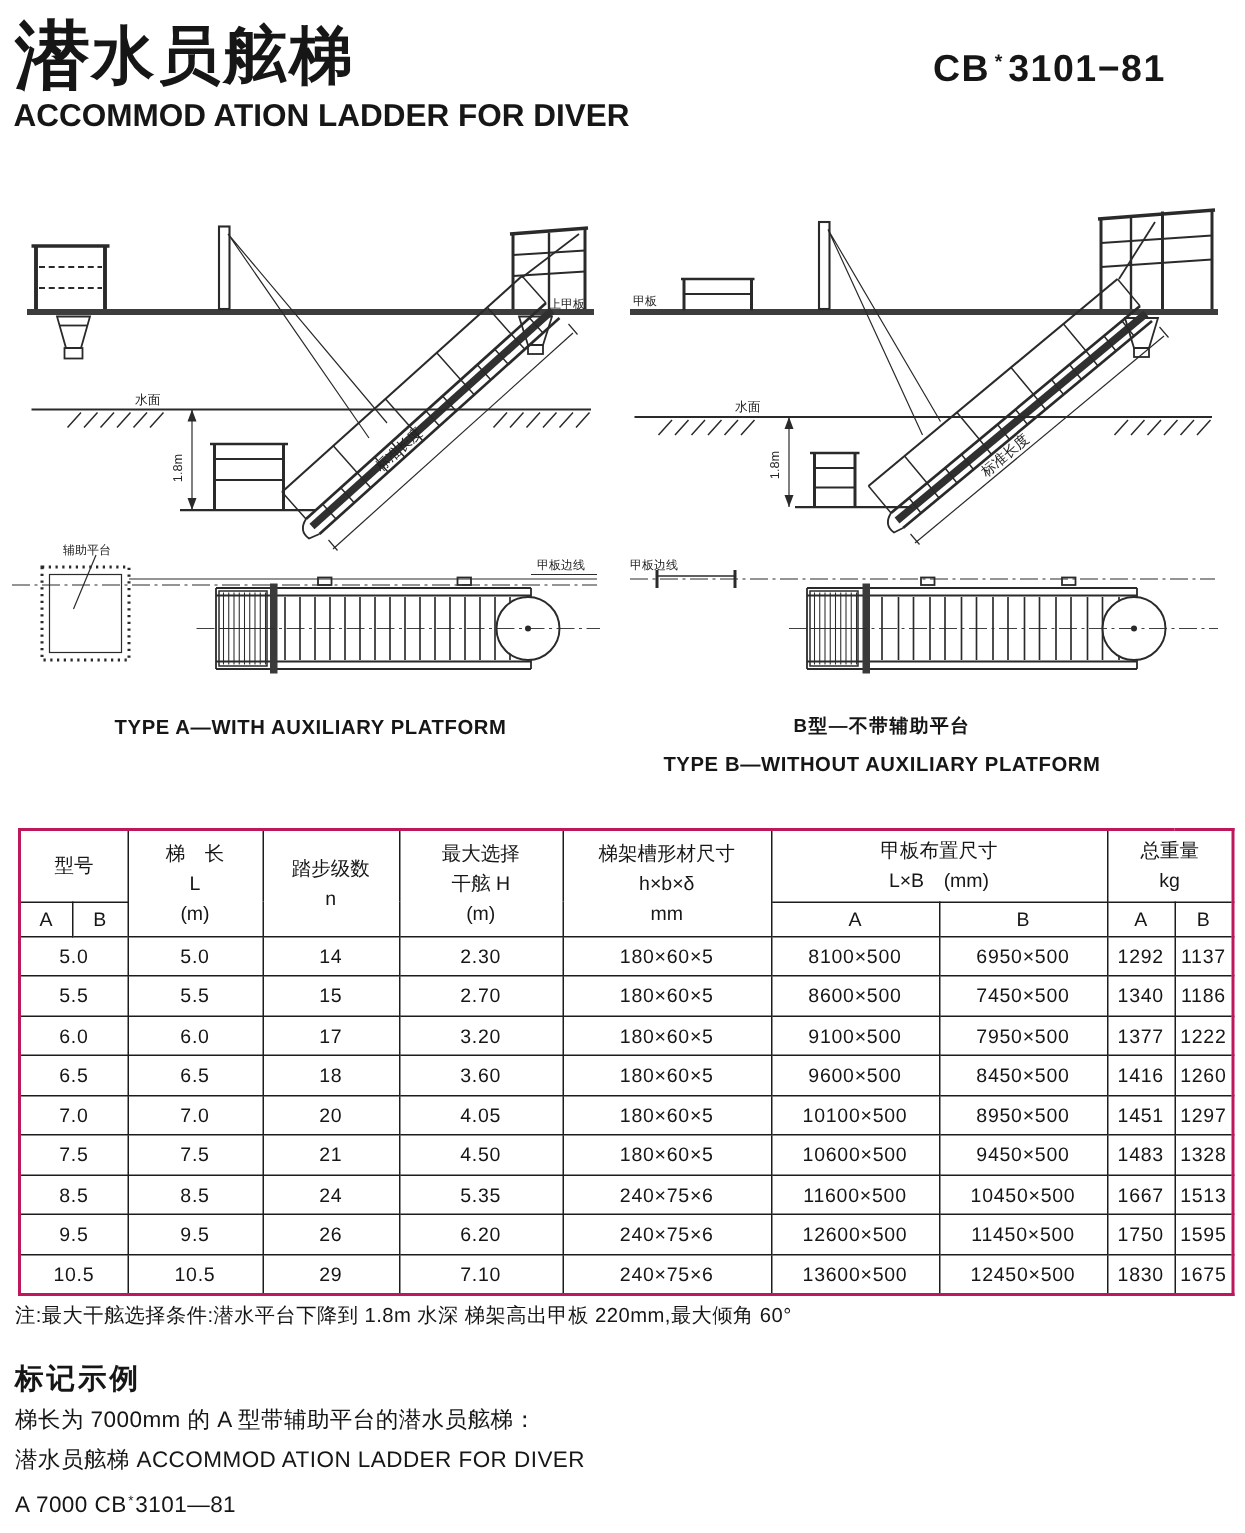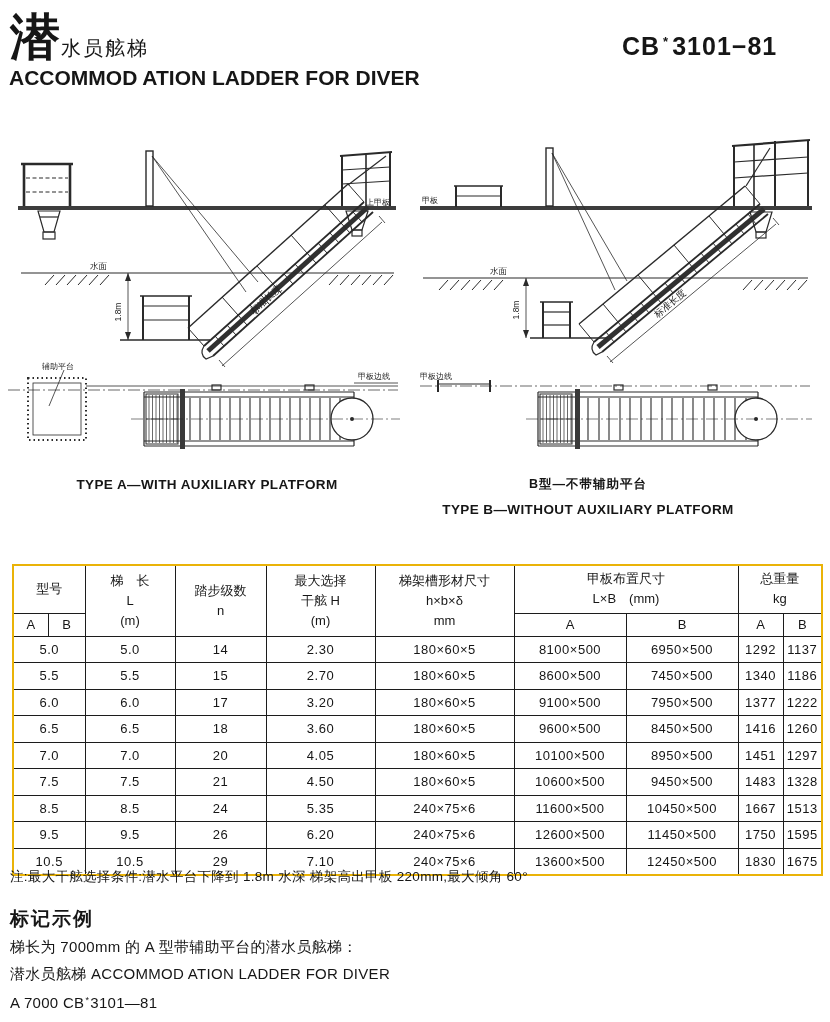--- a/index.html
+++ b/index.html
@@ -3,40 +3,40 @@
 <meta charset="utf-8">
 <style>
   * { margin:0; padding:0; box-sizing:border-box; }
   html,body { background:#e8e8e8; }
   body { font-family:"Liberation Sans","DejaVu Sans",sans-serif; color:#161616; }
   .page { position:relative; width:830px; height:1022px; background:#ffffff; margin:0 auto; overflow:hidden; }
 
   
   .title-row { position:absolute; left:10px; top:12px; display:flex; align-items:flex-end; }
   .title-big { font-size:50px; font-weight:800; line-height:1; letter-spacing:1px; }
-  .title-rest { font-size:20px; font-weight:400; line-height:1; padding-bottom:4px; letter-spacing:2px; }
+  .title-rest { font-size:42px; font-weight:700; line-height:1; padding-bottom:4px; letter-spacing:2px; }
   .std-code { position:absolute; left:622px; top:32px; font-size:25px; font-weight:800; letter-spacing:1px; white-space:nowrap; }
   .std-code sup { font-size:13px; vertical-align:9px; padding:0 3px; }
   .subtitle { position:absolute; left:9px; top:66px; font-size:21px; font-weight:800; letter-spacing:0px; }
 
   
   .figure { position:absolute; top:128px; width:402px; }
   .figure.fa { left:6px; }
   .figure.fb { left:418px; }
   .figure svg { display:block; }
   svg text { font-family:"Liberation Sans","DejaVu Sans",sans-serif; fill:#222; }
   .cap-cn { text-align:center; font-size:12.5px; font-weight:700; margin-top:8px; letter-spacing:1px; }
   .cap-en { text-align:center; font-size:13.5px; font-weight:700; margin-top:9px; letter-spacing:0.4px; }
   .fb .cap-cn, .fb .cap-en { width:340px; }
 
   
   .spec-table { position:absolute; left:12px; top:552px; border-collapse:collapse; table-layout:fixed; }
   .spec-table th, .spec-table td { border:1px solid #1c1c1c; text-align:center; vertical-align:middle;
     font-size:13px; font-weight:400; padding:0; }
-  .spec-table { border:2px solid #eab308;margin-top:12px; }
+  .spec-table { border:2px solid #be185d; }
   .spec-table thead tr.h1 th { height:48px; }
   .spec-table thead tr.h2 th { height:23px; }
   .spec-table thead th div { line-height:1.55; }
   .spec-table tbody td { height:26.5px; letter-spacing:0.5px; }
   .spec-table tbody { border-top:1.5px solid #111; }
 
   
   .note { position:absolute; left:10px; top:868px; font-size:13.5px; letter-spacing:0.3px; }
   .example { position:absolute; left:10px; top:906px; }
   .example h2 { font-size:19px; font-weight:700; letter-spacing:2px; margin-bottom:1px; }

